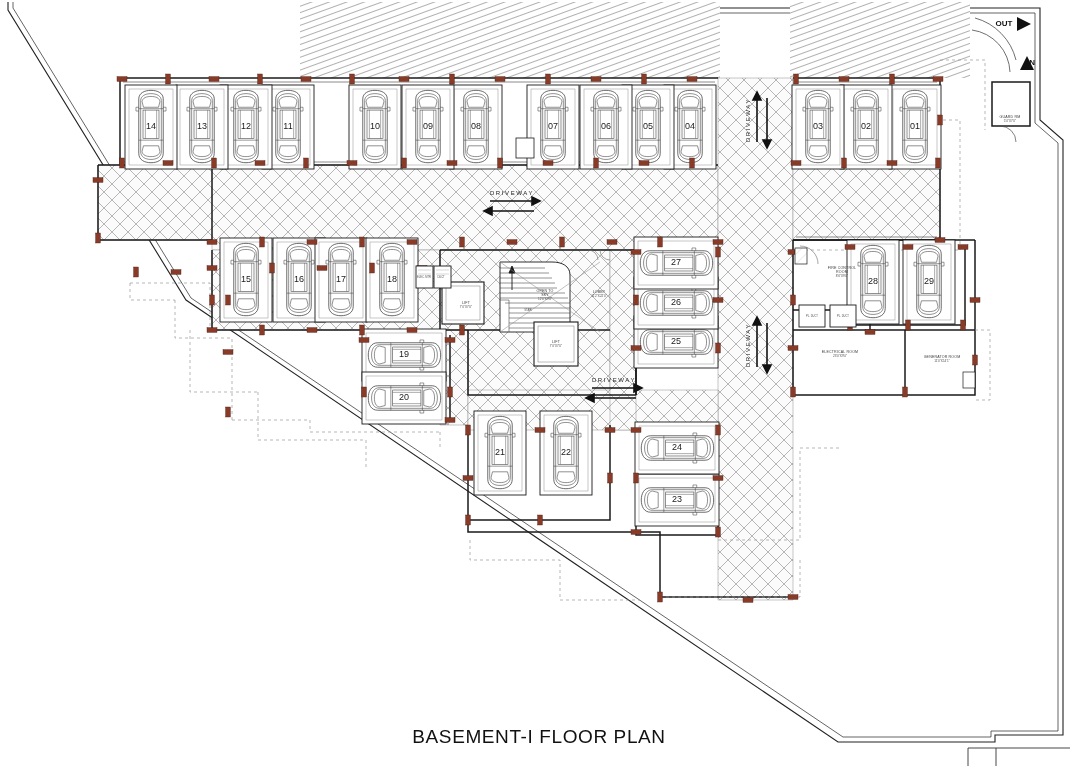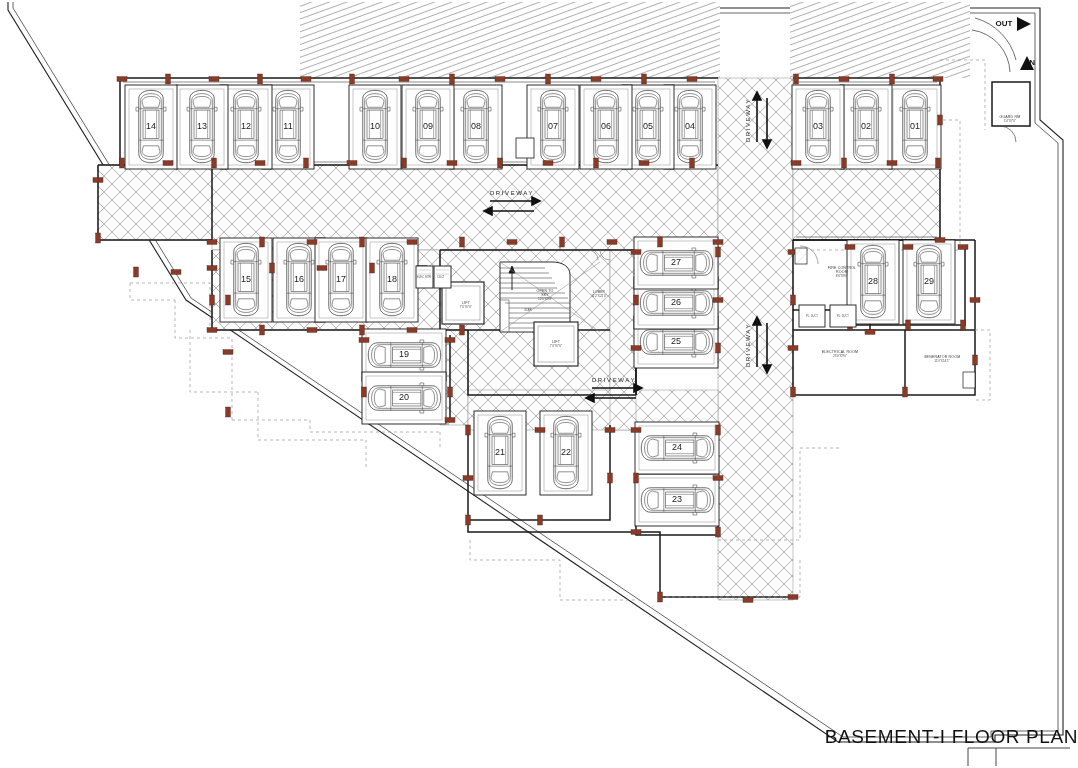--- a/index.html
+++ b/index.html
@@ -13,21 +13,21 @@
   .room-lbl{font-family:"Liberation Sans",sans-serif;font-size:3.6px;fill:#3a3a3a;
             text-anchor:middle;dominant-baseline:middle;letter-spacing:.15px;}
   .room-dim{font-family:"Liberation Sans",sans-serif;font-size:3.1px;fill:#4a4a4a;
             text-anchor:middle;dominant-baseline:middle;}
   .tiny-lbl{font-family:"Liberation Sans",sans-serif;font-size:2.6px;fill:#4a4a4a;
             text-anchor:middle;dominant-baseline:middle;}
   .drive-lbl{font-family:"Liberation Sans",sans-serif;font-size:6px;fill:#222;
              text-anchor:middle;dominant-baseline:middle;letter-spacing:1.6px;}
   .gate-lbl{font-family:"Liberation Sans",sans-serif;font-size:8px;fill:#111;
             text-anchor:middle;dominant-baseline:middle;font-weight:bold;}
-  #title-block{position:absolute;left:0;top:726px;width:1078px;text-align:right;
+  #title-block{position:absolute;left:0;top:726px;width:1078px;text-align:center;
                font-size:19px;letter-spacing:.6px;color:#111;}
 </style>
 </head>
 <body>
 
 <div id="plan-root">
 
   <svg class="plan" id="plan-svg" viewBox="0 0 1078 768">
     <defs>
 

